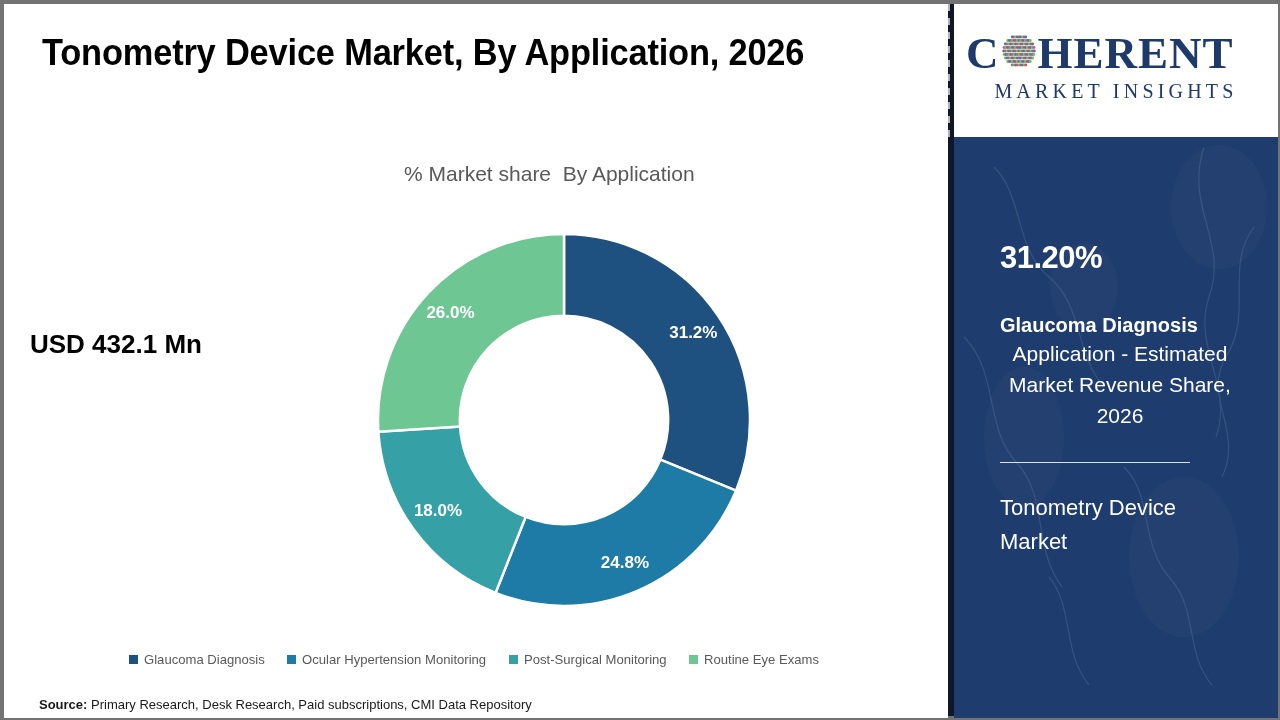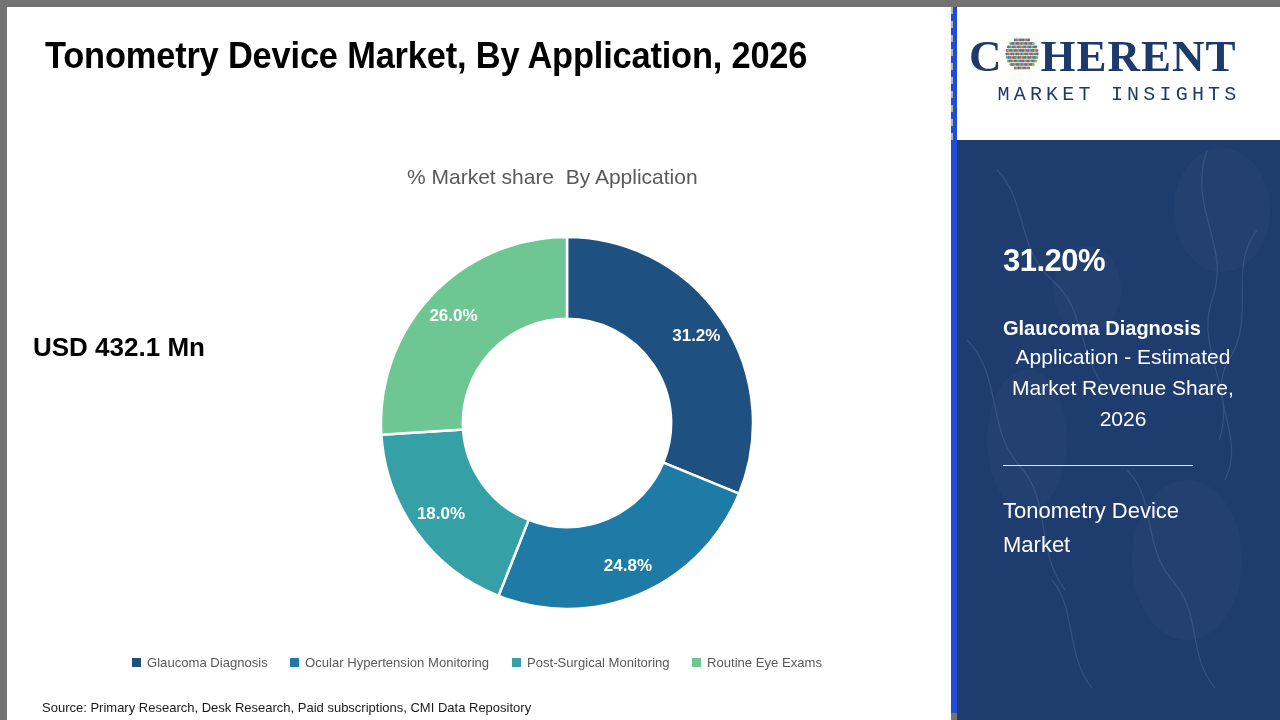--- a/index.html
+++ b/index.html
@@ -5,22 +5,22 @@
   * { margin:0; padding:0; box-sizing:border-box; }
   html, body { width:1280px; height:720px; }
   body {
     font-family: "Liberation Sans", sans-serif;
     background:#ffffff;
     overflow:hidden;
   }
   #canvas {
     position:relative;
     width:1280px; height:720px;
-    background:#1d4ed8;
-    border:7px solid #737373;
+    background:#0f172a;
+    border:4px solid #737373;
   }
 
   
   #left-panel {
     position:absolute; left:0; top:0;
     width:944px; height:714px;
     background:#ffffff;
   }
 
   #chart-title {
@@ -91,21 +91,21 @@
   }
 
   
   #source-line {
     position:absolute;
     left:35px; top:693px;
     font-size:13px;
     color:#1a1a1a;
     white-space:nowrap;
   }
-  #source-label { font-weight:normal; }
+  #source-label { font-weight:bold; }
 
   
   #panel-divider {
     position:absolute;
     left:944px; top:0px;
     width:2px; height:133px;
     background:repeating-linear-gradient(to bottom,#b3b3b3 0px,#b3b3b3 7px,rgba(0,0,0,0) 7px,rgba(0,0,0,0) 14px);
   }
 
   
@@ -135,21 +135,21 @@
     font-weight:bold;
     color:#1d3a6b;
     letter-spacing:1px;
     line-height:1;
   }
   #logo-globe { width:36px; height:36px; margin:0 1px 4px 1px; display:block; }
   #logo-tagline {
     position:absolute;
     left:14px; top:76px;
     width:296px;
-    font-family:Liberation Mono, monospace;
+    font-family:Liberation Serif, serif;
     font-size:20px;
     color:#1d3a6b;
     letter-spacing:4.2px;
     text-align:center;
     white-space:nowrap;
   }
 
   
   #stat-panel {
     position:absolute;

